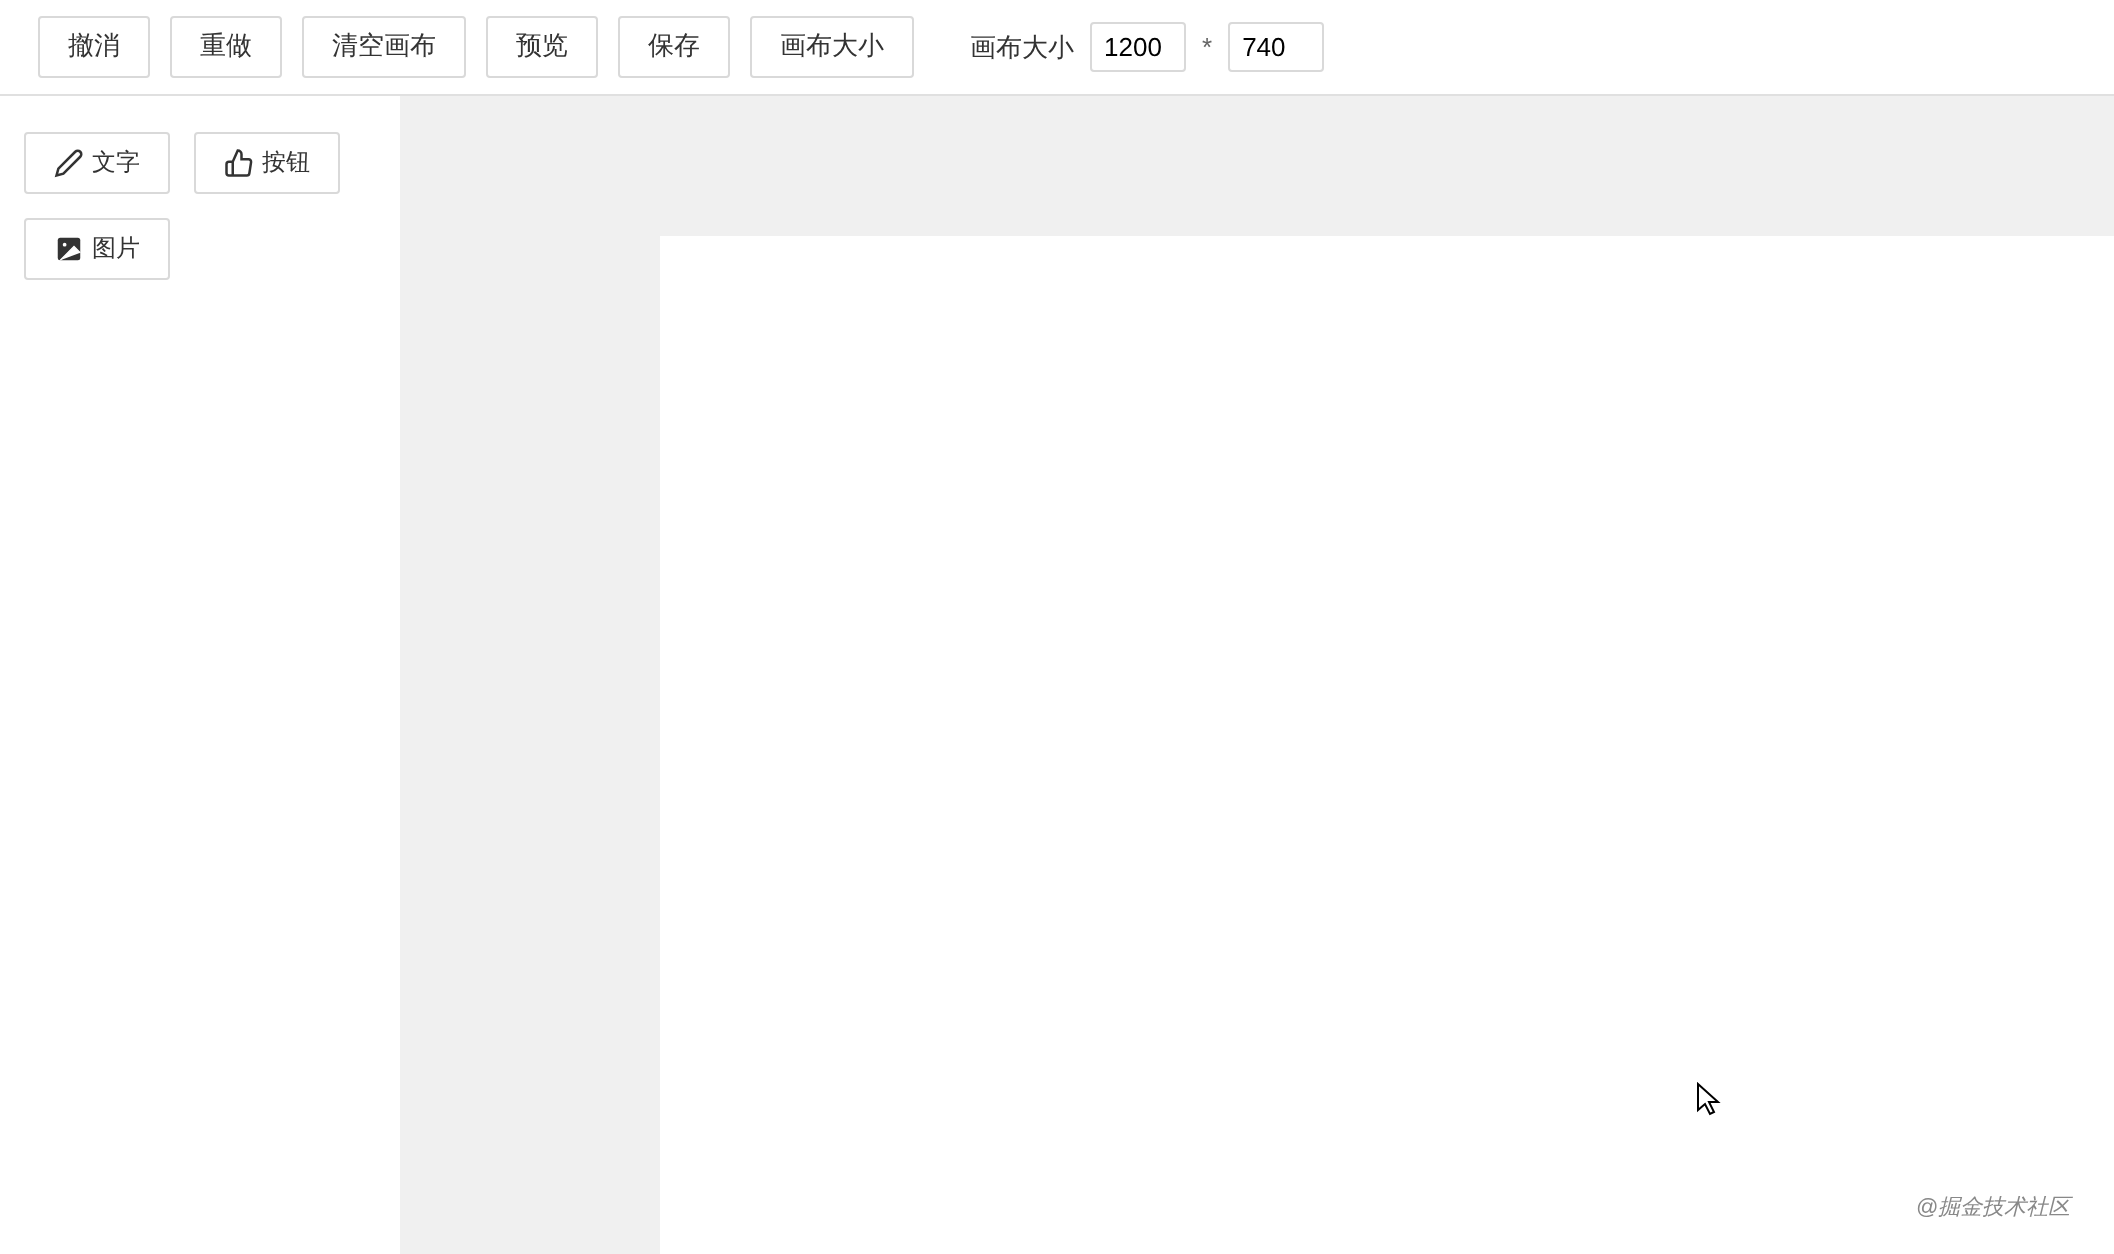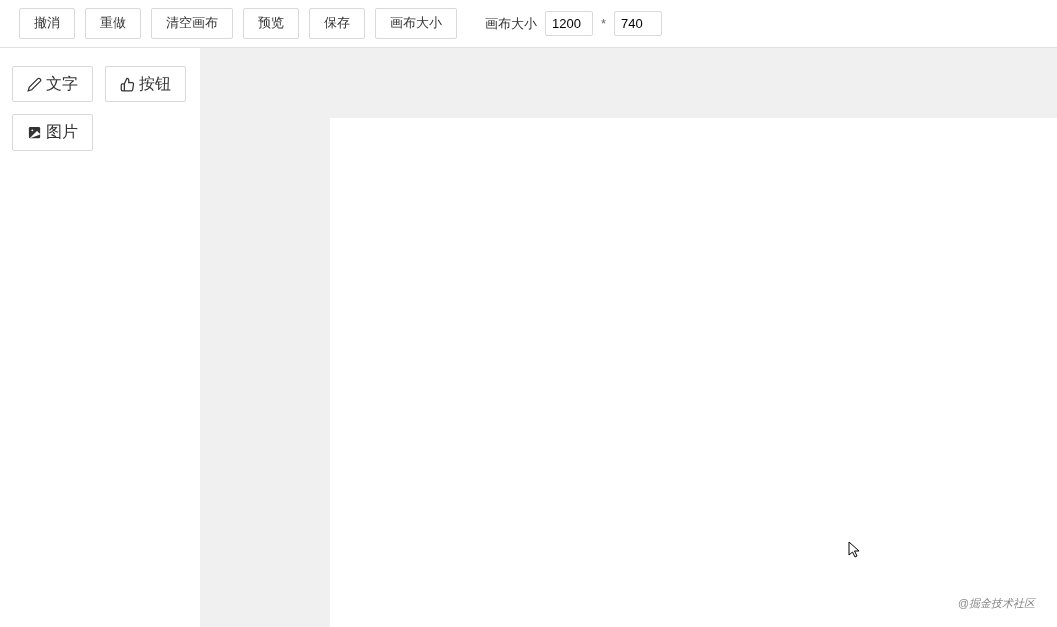--- a/index.html
+++ b/index.html
@@ -69,21 +69,21 @@
       padding: 18px 12px;
       display: flex;
       flex-wrap: wrap;
       gap: 12px;
       align-content: flex-start;
     }
     .tool-btn {
       background: #fff;
       border: 1px solid #d9d9d9;
       padding: 6px 14px;
-      font-size: 16px;
+      font-size: 12px;
       color: #333;
       cursor: pointer;
       border-radius: 2px;
       font-family: inherit;
       display: inline-flex;
       align-items: center;
       gap: 4px;
       line-height: 1.4;
     }
     .tool-icon {

